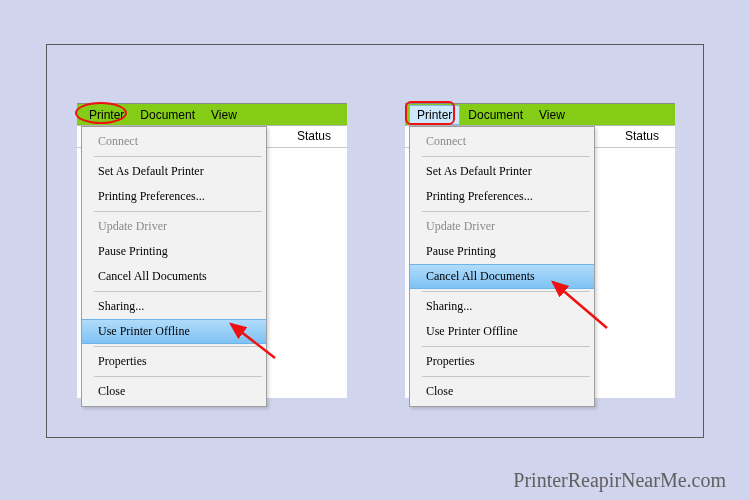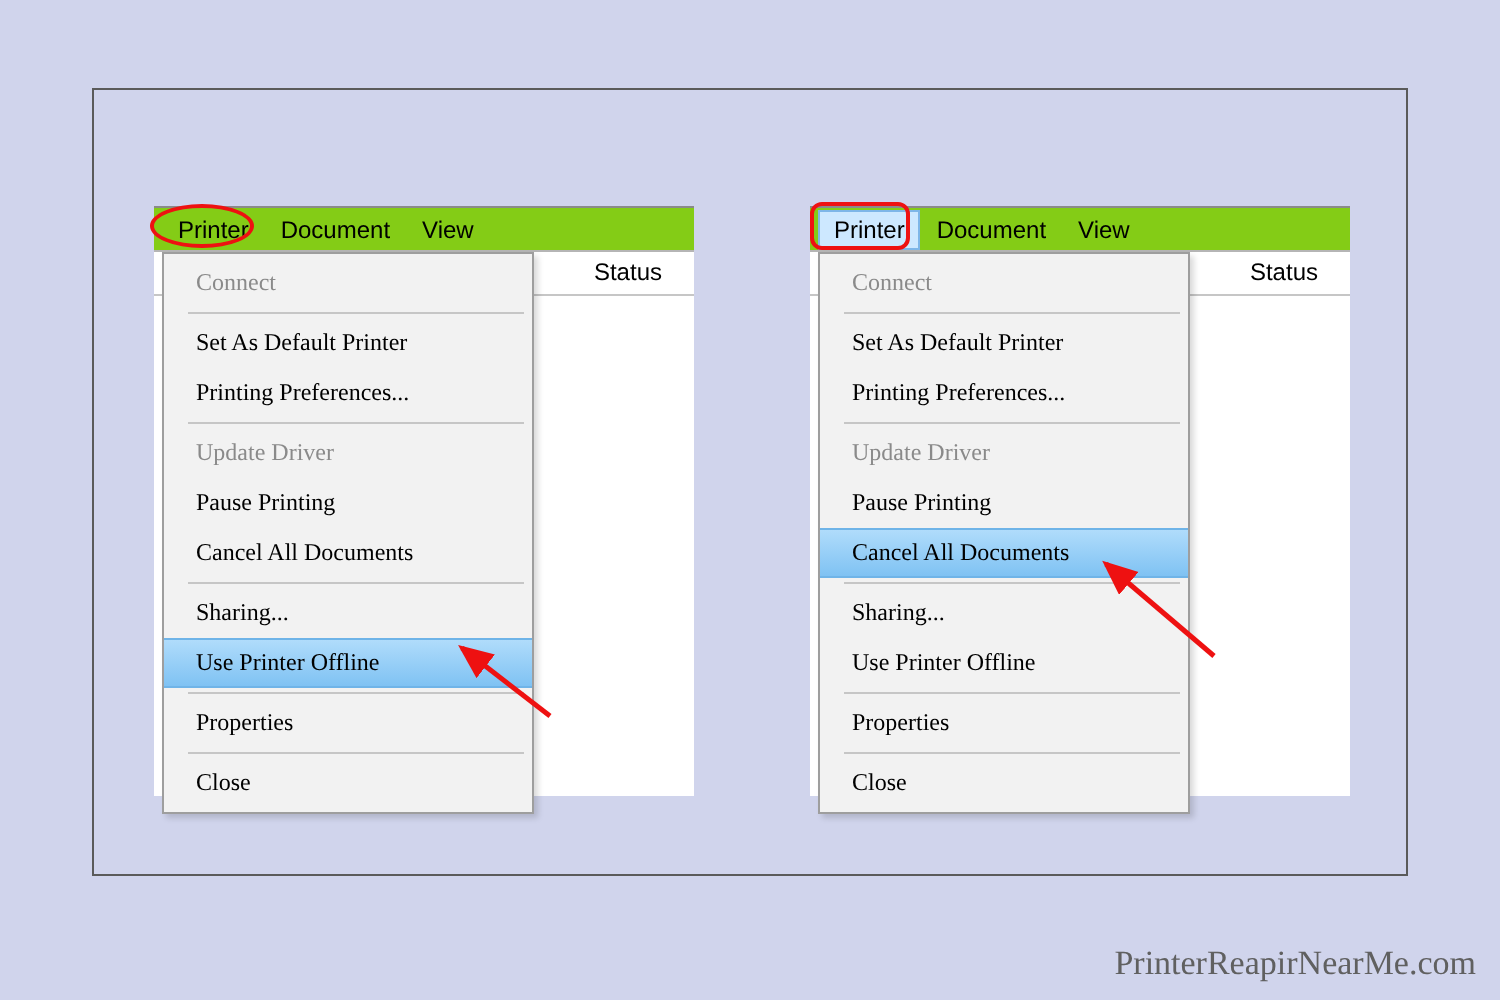--- a/index.html
+++ b/index.html
@@ -111,24 +111,24 @@
     height: 1px;
     background: #c6c6c6;
     margin: 2px 4px 2px 12px;
   }
   .arrow {
     position: absolute;
     pointer-events: none;
   }
   .watermark {
     position: absolute;
-    right: 12px;
+    right: 24px;
     bottom: 8px;
     font-family: Georgia, serif;
-    font-size: 17px;
+    font-size: 20px;
     color: #606060;
   }
 </style>
 </head>
 <body>
 
 <div class="frame">
 
   <div class="window left">
     <div class="menubar">

